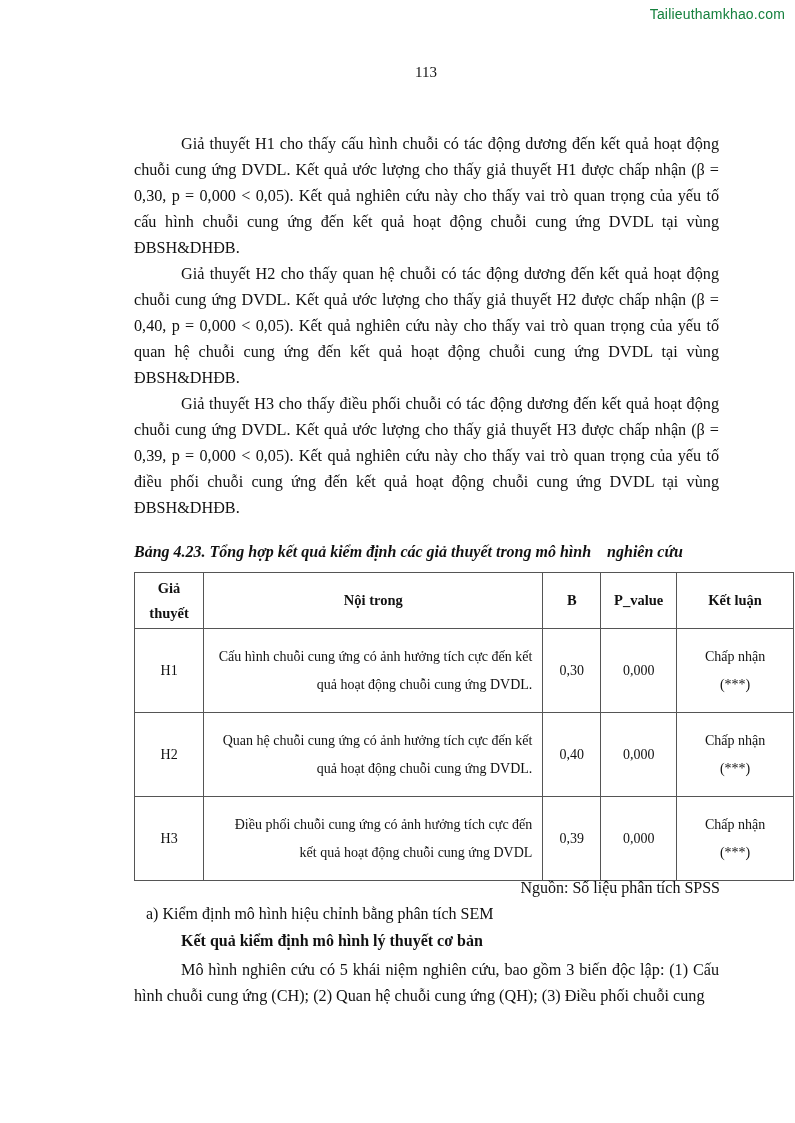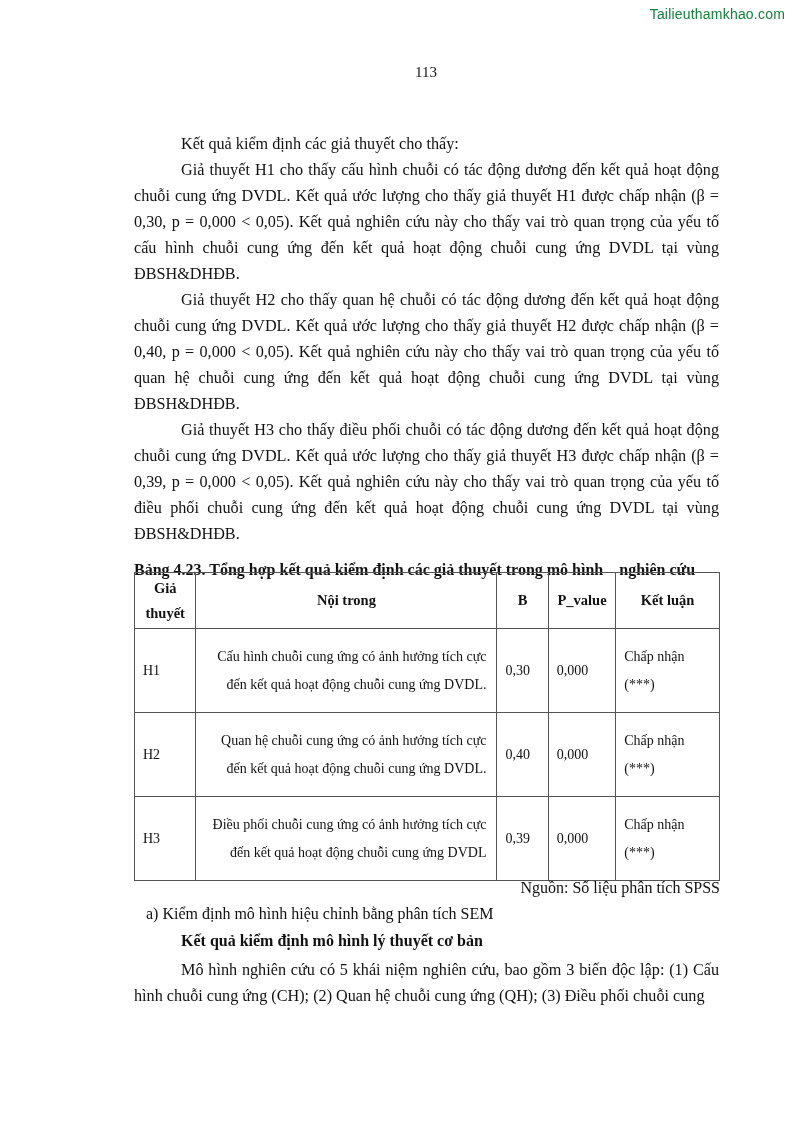--- a/index.html
+++ b/index.html
@@ -16,34 +16,34 @@
     .page-number {
       position: absolute; top: 64px; left: 0; width: 852px; text-align: center;
       font-size: 15px;
     }
     .body-text {
       position: absolute; left: 134px; width: 585px;
       font-size: 16.2px; line-height: 26px; text-align: justify;
     }
     .body-text p { margin: 0; text-indent: 47px; }
     .caption {
-      position: absolute; left: 134px; top: 558px; width: 600px;
-      font-size: 16px; font-weight: bold; white-space: pre; line-height: 24px;
+      position: absolute; left: 134px; top: 540px; width: 600px;
+      font-size: 16px; font-weight: bold; white-space: pre; line-height: 24px; font-style: italic;
     }
     table.results {
-      position: absolute; left: 134px; top: 572px; width: 586px;
+      position: absolute; left: 134px; top: 572px; width: 660px;
       border-collapse: collapse; font-size: 14px;
     }
     table.results th, table.results td {
       border: 1px solid #555555; padding: 0 8px; vertical-align: middle;
     }
     table.results th {
       font-weight: bold; height: 55px; text-align: center; font-size: 14.5px; line-height: 25px;
     }
-    table.results td { height: 83px; line-height: 28px; }
+    table.results td { height: 83px; line-height: 28px; text-align: center; }
     table.results td.content { text-align: right; padding: 0 10px; }
     .col-hyp { width: 44px; }
     .col-content { width: 282px; }
     .col-b { width: 34px; }
     .col-p { width: 50px; }
     .col-concl { width: 86px; }
     .source {
       position: absolute; top: 879px; right: 75px;
       font-size: 16px; 
     }
@@ -61,21 +61,20 @@
     }
     .closing p { margin: 0; text-indent: 47px; }
   </style>
 </head>
 <body>
 
 <div class="watermark">Tailieuthamkhao.com</div>
 <div class="page-number">113</div>
 
 <div class="body-text" style="top:131px;">
-  <p>Kết quả kiểm định các giả thuyết cho thấy:</p>
   <p>Giả thuyết H1 cho thấy cấu hình chuỗi có tác động dương đến kết quả hoạt động chuỗi cung ứng DVDL. Kết quả ước lượng cho thấy giả thuyết H1 được chấp nhận (β = 0,30, p = 0,000 &lt; 0,05). Kết quả nghiên cứu này cho thấy vai trò quan trọng của yếu tố cấu hình chuỗi cung ứng đến kết quả hoạt động chuỗi cung ứng DVDL tại vùng ĐBSH&amp;DHĐB.</p>
   <p>Giả thuyết H2 cho thấy quan hệ chuỗi có tác động dương đến kết quả hoạt động chuỗi cung ứng DVDL. Kết quả ước lượng cho thấy giả thuyết H2 được chấp nhận (β = 0,40, p = 0,000 &lt; 0,05). Kết quả nghiên cứu này cho thấy vai trò quan trọng của yếu tố quan hệ chuỗi cung ứng đến kết quả hoạt động chuỗi cung ứng DVDL tại vùng ĐBSH&amp;DHĐB.</p>
   <p>Giả thuyết H3 cho thấy điều phối chuỗi có tác động dương đến kết quả hoạt động chuỗi cung ứng DVDL. Kết quả ước lượng cho thấy giả thuyết H3 được chấp nhận (β = 0,39, p = 0,000 &lt; 0,05). Kết quả nghiên cứu này cho thấy vai trò quan trọng của yếu tố điều phối chuỗi cung ứng đến kết quả hoạt động chuỗi cung ứng DVDL tại vùng ĐBSH&amp;DHĐB.</p>
 </div>
 
 <div class="caption">Bảng 4.23. Tổng hợp kết quả kiểm định các giả thuyết trong mô hình    nghiên cứu</div>
 
 <table class="results">
   <thead>
     <tr>

